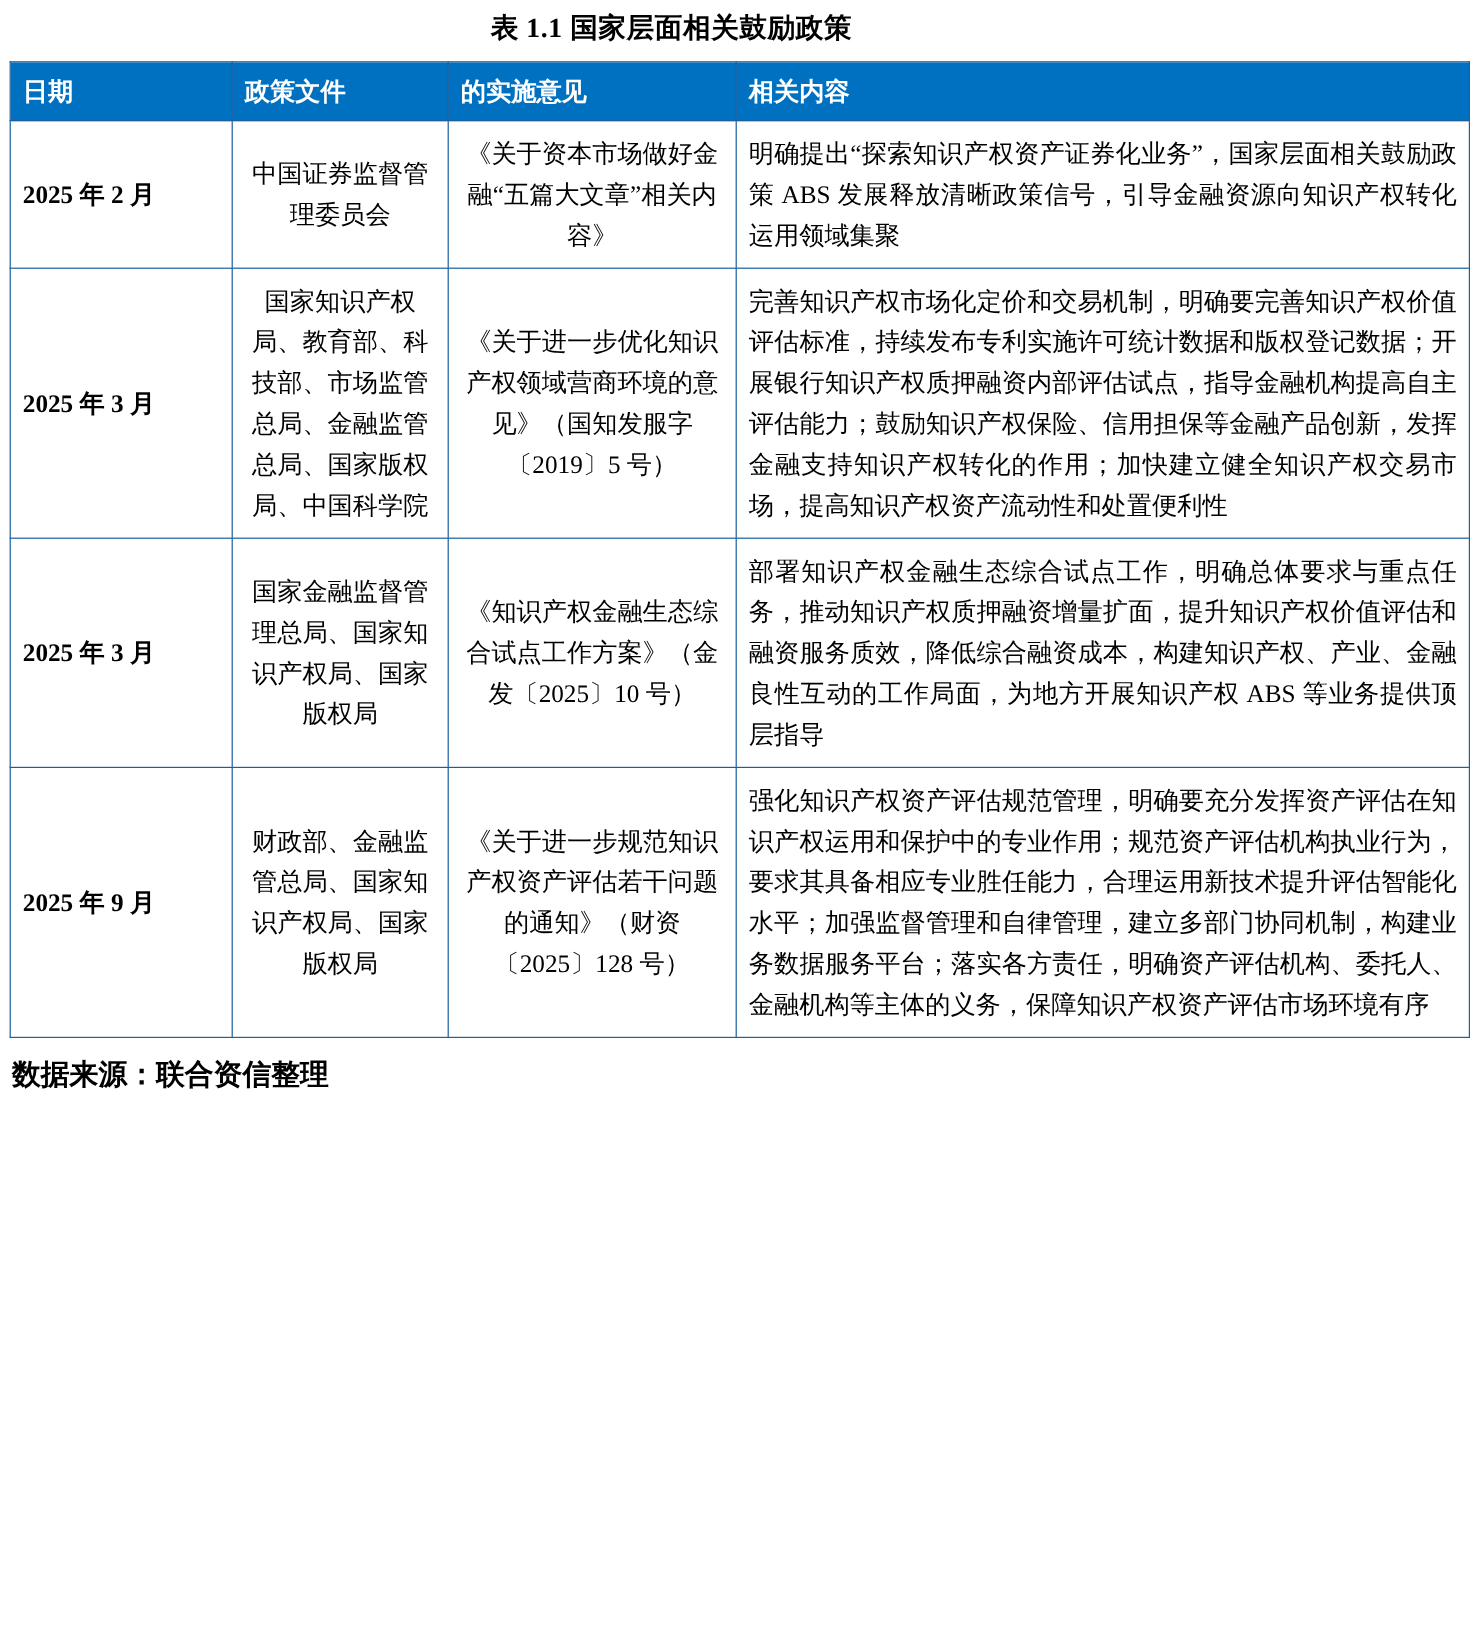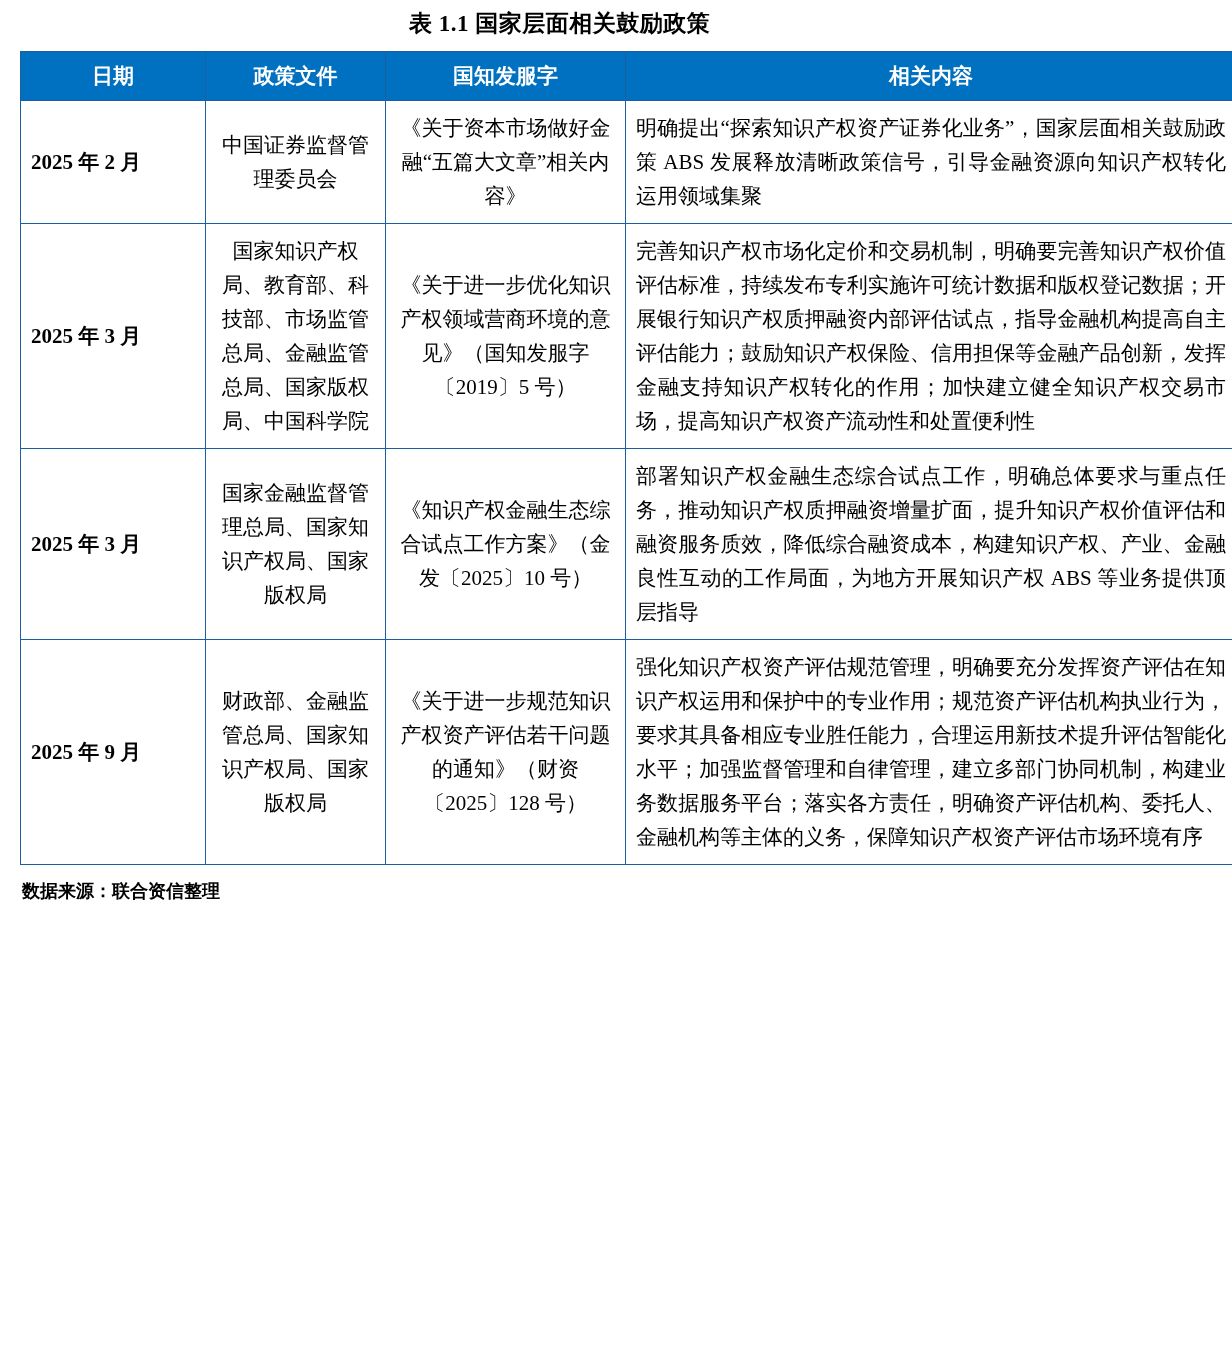--- a/index.html
+++ b/index.html
@@ -8,21 +8,21 @@
     background: #ffffff;
   }
   body {
     width: 1232px;
     font-family: "Liberation Serif", "DejaVu Serif", serif;
     color: #000000;
   }
   .page {
     width: 1119px;
     box-sizing: border-box;
-    padding: 0 20px;
+    padding: 0 8px;
   }
   .table-title {
     text-align: center;
     font-weight: bold;
     font-size: 23px;
     letter-spacing: 0.5px;
     padding: 8px 0 12px 0;
   }
   table.policy-table {
     border-collapse: collapse;
@@ -34,21 +34,21 @@
   table.policy-table td {
     border: 1px solid #1a5fa0;
     vertical-align: middle;
     padding: 10px 10px;
   }
   thead th {
     background: #0070c0;
     color: #ffffff;
     font-weight: bold;
     font-size: 21px;
-    text-align: center;
+    text-align: left;
     padding: 9px 4px;
     border: 1px solid #0070c0;
   }
   col.c-date { width: 185px; }
   col.c-org { width: 180px; }
   col.c-doc  { width: 240px; }
   col.c-content { width: 611px; }
 
   td.date-cell {
     text-align: left;
@@ -63,21 +63,21 @@
     line-height: 1.62;
   }
   td.content-cell {
     text-align: justify;
     text-justify: inter-ideograph;
     font-size: 21px;
     line-height: 1.62;
     padding: 12px 12px;
   }
   .source {
-    font-size: 18px;
+    font-size: 24px;
     font-weight: bold;
     padding: 14px 2px 10px 2px;
     font-family: "Liberation Serif", "DejaVu Serif", serif;
   }
 </style>
 </head>
 <body>
 
 <div class="page">
 
@@ -87,21 +87,21 @@
     <colgroup>
       <col class="c-date">
       <col class="c-org">
       <col class="c-doc">
       <col class="c-content">
     </colgroup>
     <thead>
       <tr>
         <th>日期</th>
         <th>政策文件</th>
-        <th>国知发服字</th>
+        <th>的实施意见</th>
         <th>相关内容</th>
       </tr>
     </thead>
     <tbody>
       <tr>
         <td class="date-cell">2025 年 2 月</td>
         <td class="org-cell">中国证券监督管理委员会</td>
         <td class="doc-cell">《关于资本市场做好金融“五篇大文章”相关内容》</td>
         <td class="content-cell">明确提出“探索知识产权资产证券化业务”，国家层面相关鼓励政策 ABS 发展释放清晰政策信号，引导金融资源向知识产权转化运用领域集聚</td>
       </tr>

